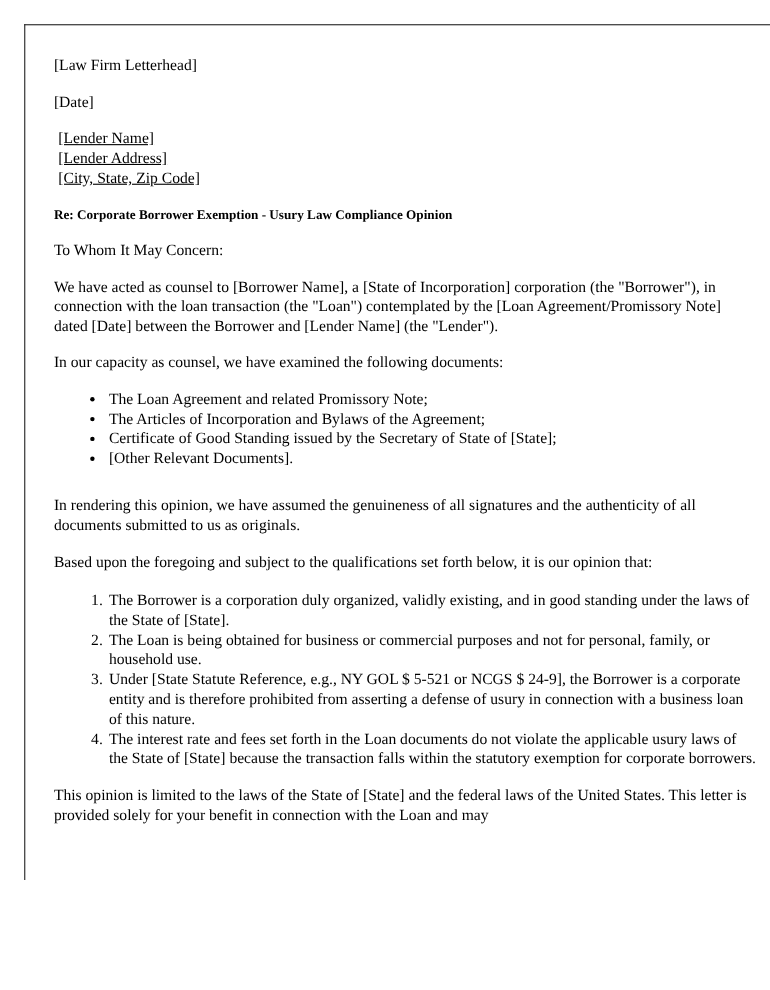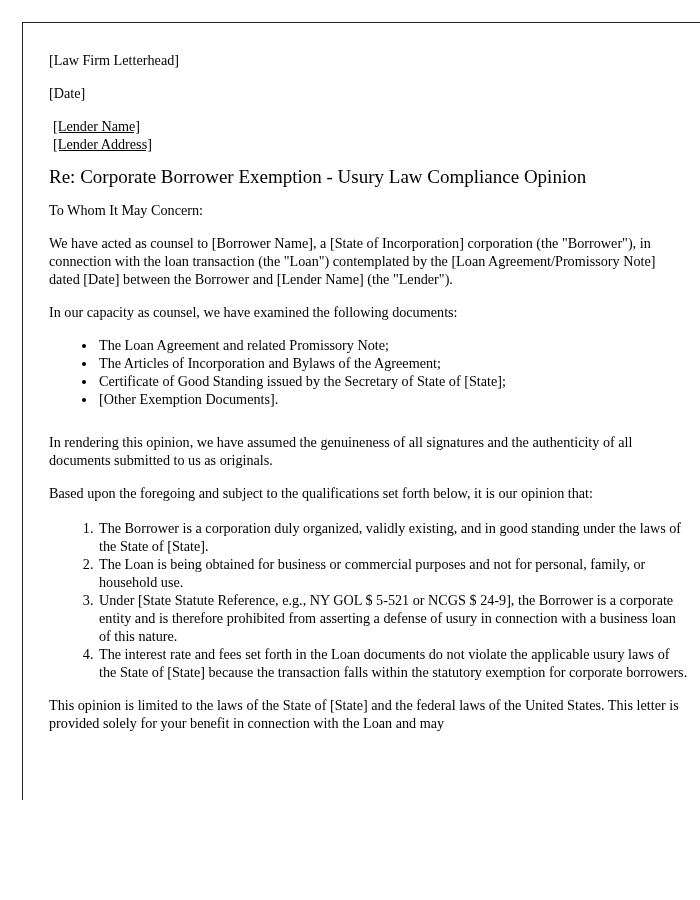--- a/index.html
+++ b/index.html
@@ -43,23 +43,23 @@
   .addr-block {
     margin: 0 0 15px 4px;
     font-size: 14.2px;
     line-height: 18px;
     text-decoration: underline;
   }
   .addr-block div { white-space: nowrap; }
 
   h2.subject {
     margin: 0 0 15px 0;
-    font-size: 19px;
+    font-size: 12px;
     line-height: 18px;
-    font-weight: normal;
+    font-weight: bold;
   }
 
   ul.doc-list {
     margin: 0 0 25px 0;
     padding-left: 48px;
     font-size: 14.2px;
     line-height: 18px;
     list-style-type: disc;
   }
   ul.doc-list li {
@@ -85,35 +85,36 @@
 <div class="page">
   <div class="page-inner">
 
     <p class="block">[Law Firm Letterhead]</p>
 
     <p class="block">[Date]</p>
 
     <div class="addr-block">
       <div>[Lender Name]</div>
       <div>[Lender Address]</div>
+      <div>[City, State, Zip Code]</div>
     </div>
 
     <h2 class="subject">Re: Corporate Borrower Exemption - Usury Law Compliance Opinion</h2>
 
     <p class="block">To Whom It May Concern:</p>
 
     <p class="block">We have acted as counsel to [Borrower Name], a [State of Incorporation] corporation (the "Borrower"), in connection with the loan transaction (the "Loan") contemplated by the [Loan Agreement/Promissory Note] dated [Date] between the Borrower and [Lender Name] (the "Lender").</p>
 
     <p class="block">In our capacity as counsel, we have examined the following documents:</p>
 
     <ul class="doc-list">
       <li>The Loan Agreement and related Promissory Note;</li>
       <li>The Articles of Incorporation and Bylaws of the Agreement;</li>
       <li>Certificate of Good Standing issued by the Secretary of State of [State];</li>
-      <li>[Other Exemption Documents].</li>
+      <li>[Other Relevant Documents].</li>
     </ul>
 
     <p class="block">In rendering this opinion, we have assumed the genuineness of all signatures and the authenticity of all documents submitted to us as originals.</p>
 
     <p class="block">Based upon the foregoing and subject to the qualifications set forth below, it is our opinion that:</p>
 
     <ol class="opinion-list">
       <li>The Borrower is a corporation duly organized, validly existing, and in good standing under the laws of the State of [State].</li>
       <li>The Loan is being obtained for business or commercial purposes and not for personal, family, or household use.</li>
       <li>Under [State Statute Reference, e.g., NY GOL $ 5-521 or NCGS $ 24-9], the Borrower is a corporate entity and is therefore prohibited from asserting a defense of usury in connection with a business loan of this nature.</li>

